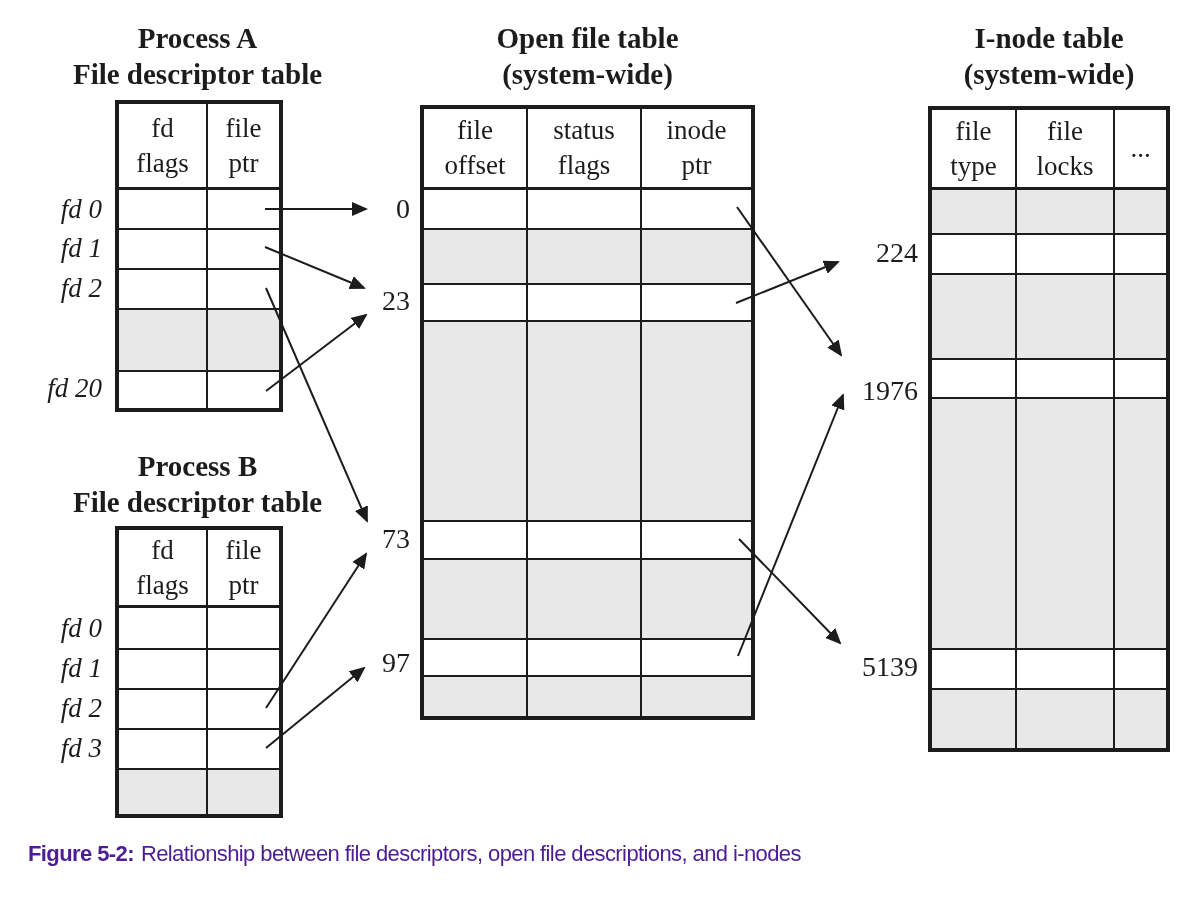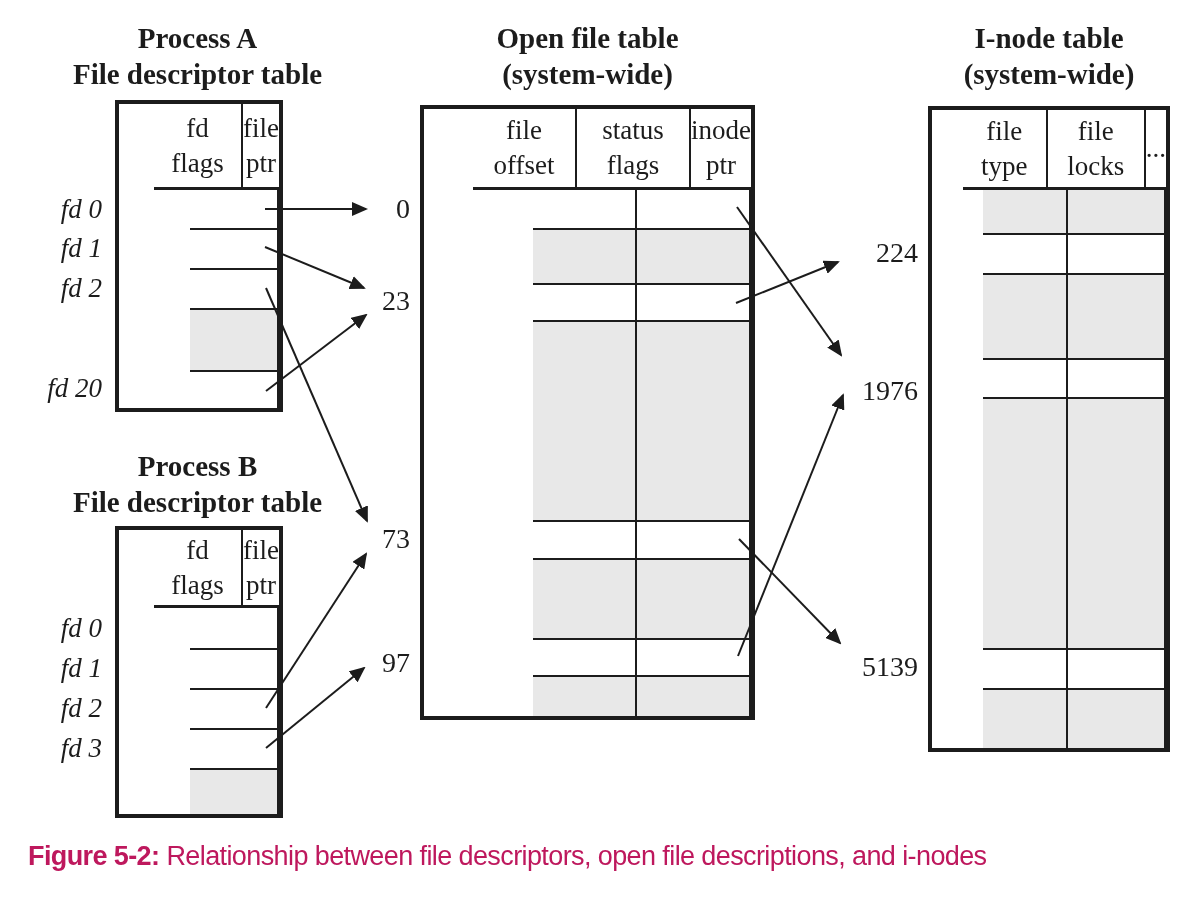--- a/index.html
+++ b/index.html
@@ -4,21 +4,21 @@
 <style>
   * { margin:0; padding:0; box-sizing:border-box; }
   html,body { background:#ffffff; }
   body {
     width:1204px; height:898px; position:relative; overflow:hidden;
     font-family:"Liberation Serif", serif; color:#1c1c1c;
   }
   #canvas { position:absolute; left:0; top:0; width:1204px; height:898px; background:#fff; }
 
   
-  .tbl { position:absolute; border:4px solid #1c1c1c; background:#fff; display:flex; flex-direction:column;align-items:flex-end; }
+  .tbl { position:absolute; border:4px solid #1c1c1c; background:#fff; display:flex; flex-direction:column; }
   .hdr { display:flex; border-bottom:3px solid #1c1c1c; }
   .hc {
     display:flex; flex-direction:column; justify-content:center; align-items:center;
     font-size:27px; line-height:35px;
   }
   .row { display:flex; }
   .bt { border-top:2px solid #1c1c1c; }
   .cr { border-right:2px solid #1c1c1c; }
   .c { height:100%; }
   .gray { background:#e8e8e8; }
@@ -41,22 +41,22 @@
     position:absolute; font-size:28px; line-height:34px; text-align:right; width:90px;
   }
 
   
   #arrows-layer { position:absolute; left:0; top:0; pointer-events:none; }
   #arrows-layer line { stroke:#1c1c1c; stroke-width:2; }
 
   
   .caption {
     position:absolute; left:28px; top:841px; width:1160px;
-    font-family:"Liberation Sans", sans-serif; font-size:27px; letter-spacing:-0.6px;
-    color:#be185d;
+    font-family:"Liberation Sans", sans-serif; font-size:22px; letter-spacing:-0.6px;
+    color:#4c1d95;
   }
   .caption .cap-label { font-weight:bold; }
   .caption .cap-text { margin-left:7px; }
 </style>
 </head>
 <body>
 
 <div id="canvas">
 
   <div class="title" style="left:15px; top:20px; width:365px;">

